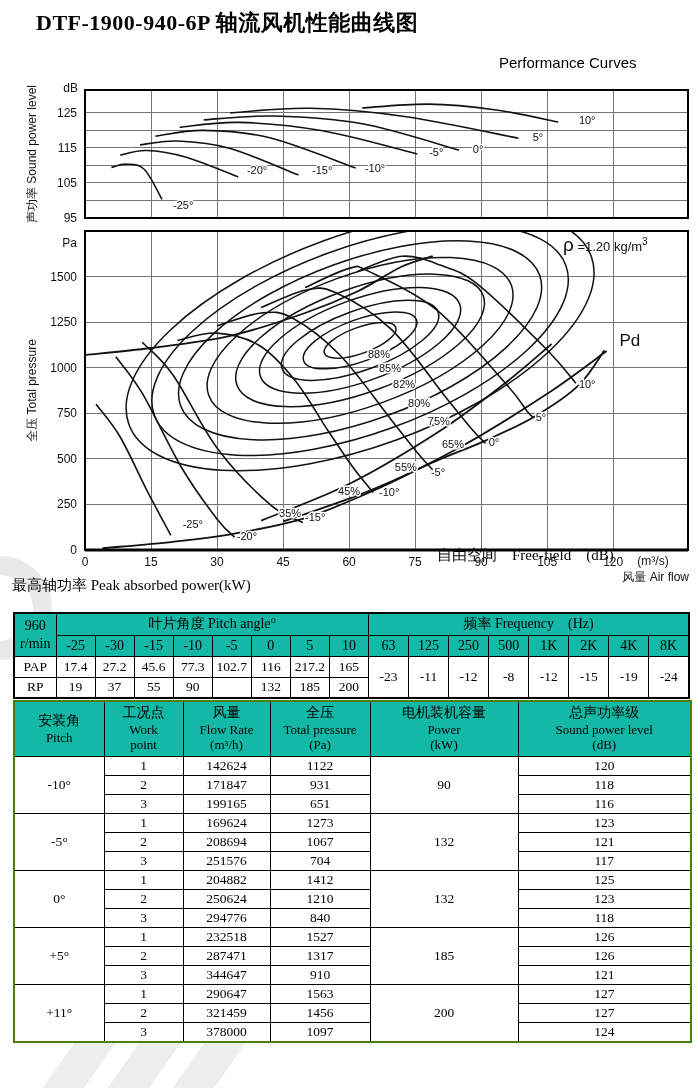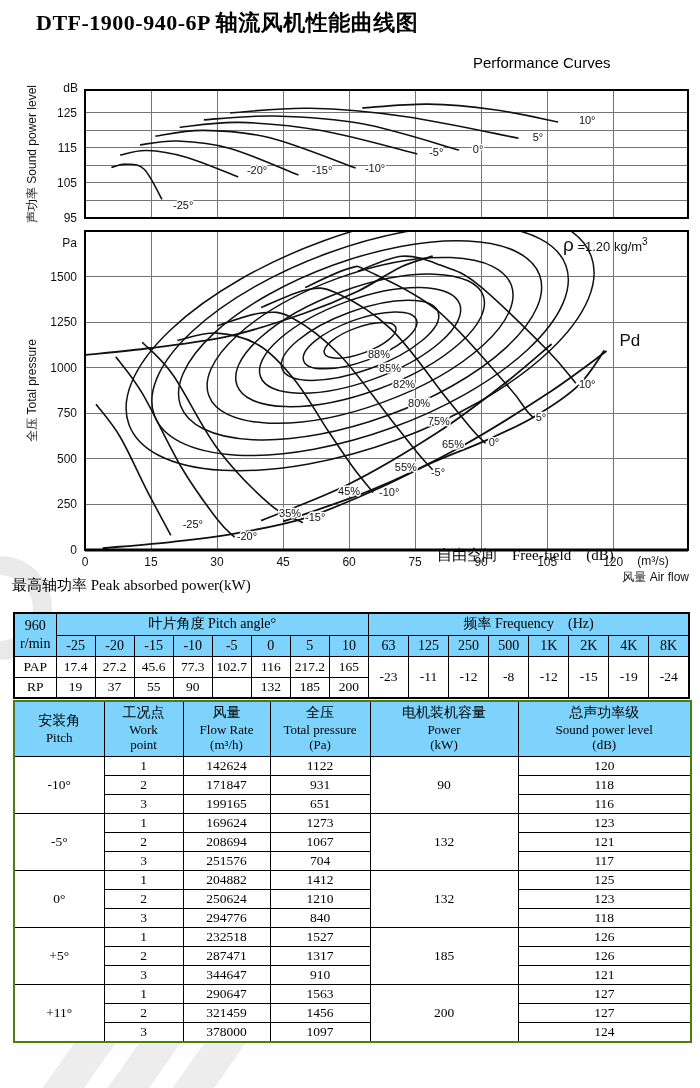--- a/index.html
+++ b/index.html
@@ -6,29 +6,29 @@
   .page{position:relative;width:700px;height:1088px;background:#fff;overflow:hidden;
         font-family:"Liberation Serif",serif;color:#000;}
   
   .wm{position:absolute;z-index:0;}
   .wm-disc{left:-52px;top:556px;width:104px;height:104px;border-radius:50%;
            background:radial-gradient(circle,#fff 0 44%,#e9e9e9 45% 100%);}
   .wm-stripe{width:34px;height:300px;background:#ededed;transform:rotate(35deg);}
   #st1{left:52px;top:930px;} #st2{left:117px;top:930px;} #st3{left:182px;top:930px;}
   .z{position:absolute;z-index:2;}
   #title{left:36px;top:8px;font-size:22px;font-weight:bold;letter-spacing:.5px;}
-  #perf{left:473px;top:54px;font:15px "Liberation Sans",sans-serif;}
+  #perf{left:499px;top:54px;font:15px "Liberation Sans",sans-serif;}
   #chartsvg{position:absolute;left:0;top:78px;z-index:1;}
   #note-left{left:12px;top:576px;font-size:15px;}
   #note-right{left:437px;top:546px;font-size:15px;white-space:pre;}
   table{position:absolute;border-collapse:collapse;background:#fff;table-layout:fixed;z-index:1;}
   td,th{border:1px solid #000;text-align:center;vertical-align:middle;padding:0;font-weight:normal;}
   #t1{left:13px;top:612px;width:677px;font-size:13.5px;border:2px solid #000;}
   #t2{left:13px;top:700px;width:677px;font-size:13.5px;border:2px solid #4d7c0f;}
-  .hd{background:#7dd3fc;}
+  .hd{background:#14b8a6;}
   #t1 .hd{font-size:14px;}
   .two-line div{line-height:1.25;}
   #t2 th{height:54px;}
   #t2 th div{line-height:1.18;font-size:13px;}
   #t2 th div.zh{font-size:14px;}
   #t2 td{height:18px;}
   #remark{left:13px;top:1032px;font-size:15px;line-height:1.3;}
   #remark .l2{margin-left:88px;}
   
   .tick{font:12px "Liberation Sans",sans-serif;fill:#111;}
@@ -214,21 +214,21 @@
           <td class="hd" colspan="8">
             <div>叶片角度 Pitch angle°</div>
           </td>
           <td class="hd" colspan="8" style="white-space: pre; margin-top: 20px;"><div>频率 Frequency    (Hz)</div></td>
         </tr>
         <tr style="height: 21px;">
           <td class="hd">
             <div>-25</div>
           </td>
           <td class="hd">
-            <div>-20</div>
+            <div>-30</div>
           </td>
           <td class="hd">
             <div>-15</div>
           </td>
           <td class="hd">
             <div>-10</div>
           </td>
           <td class="hd">
             <div>-5</div>
           </td>

